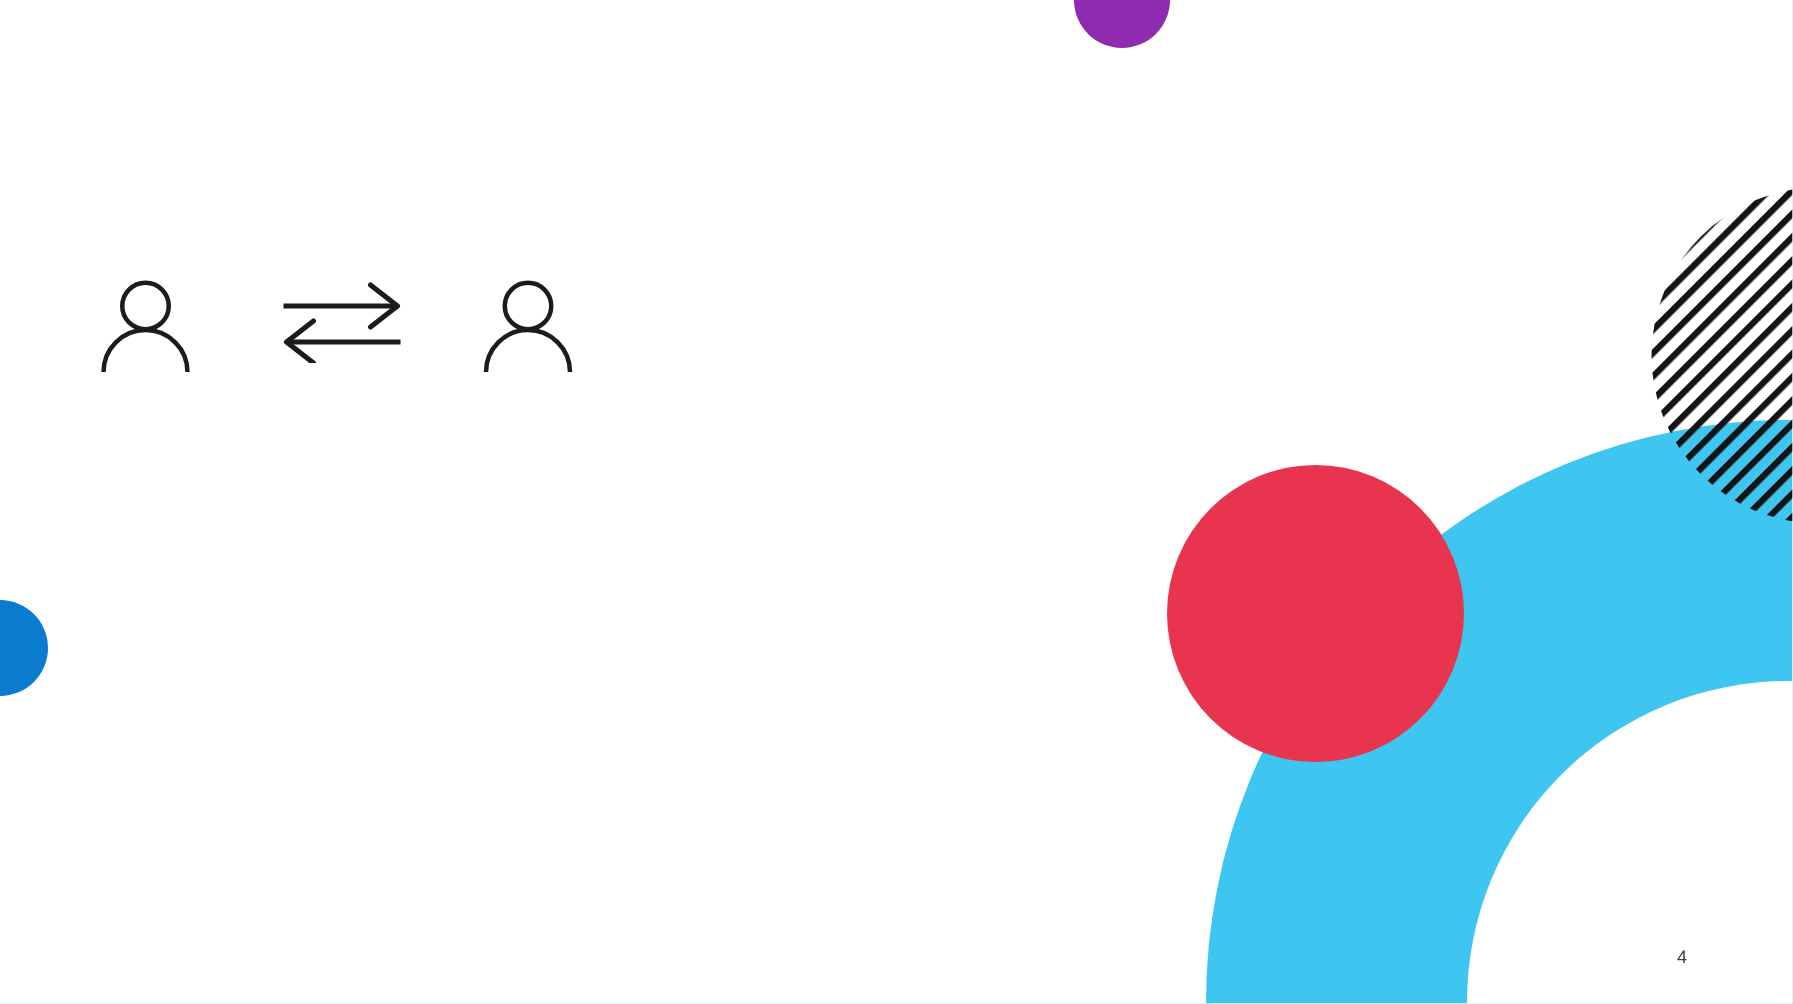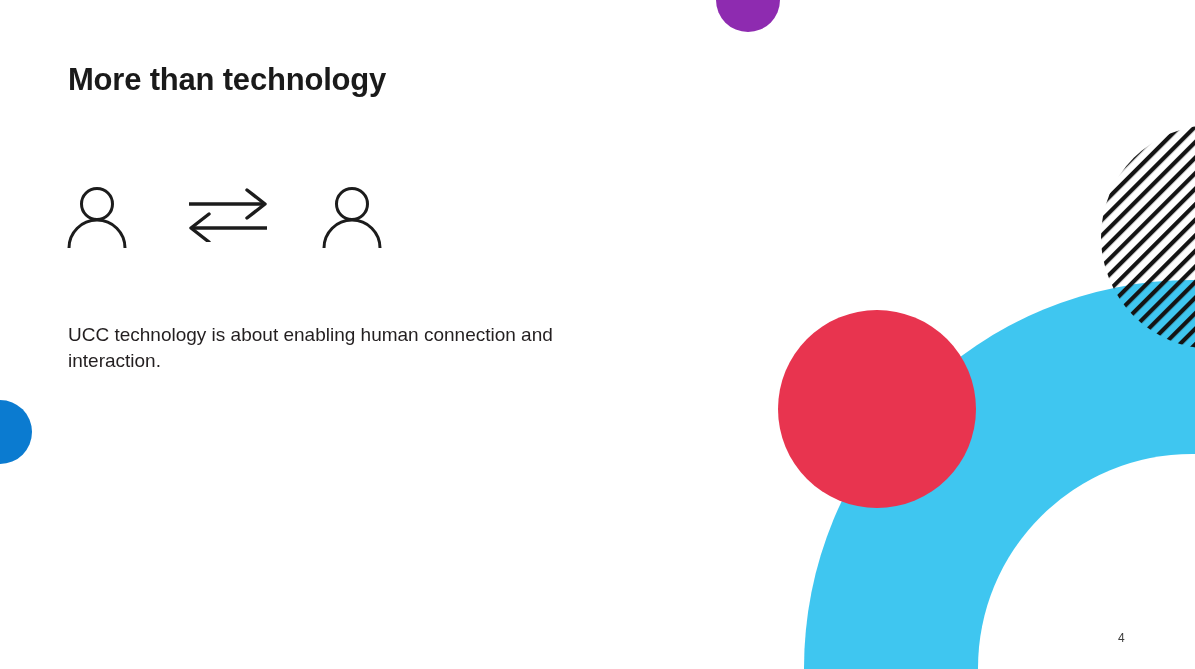--- a/index.html
+++ b/index.html
@@ -162,19 +162,17 @@
       <polyline points="22,26 4,40 22,54" fill="none" stroke="#1C1C1C" stroke-width="3.4" stroke-linecap="round" stroke-linejoin="round"></polyline>
     </svg>
 
     <svg class="icon-slot" id="person-right" width="70" height="66" viewBox="0 0 70 66">
       <circle cx="35" cy="22" r="15.5" fill="none" stroke="#1C1C1C" stroke-width="3"></circle>
       <path d="M7 66 A28 28 0 0 1 63 66" fill="none" stroke="#1C1C1C" stroke-width="3" stroke-linecap="round"></path>
     </svg>
 
   </div>
 
-  <div id="title">More than technology</div>
 
-  <div id="body-text">UCC technology is about enabling human connection and interaction.</div>
 
   <div id="page-number">4</div>
 
 </div>
 
 </body></html>

